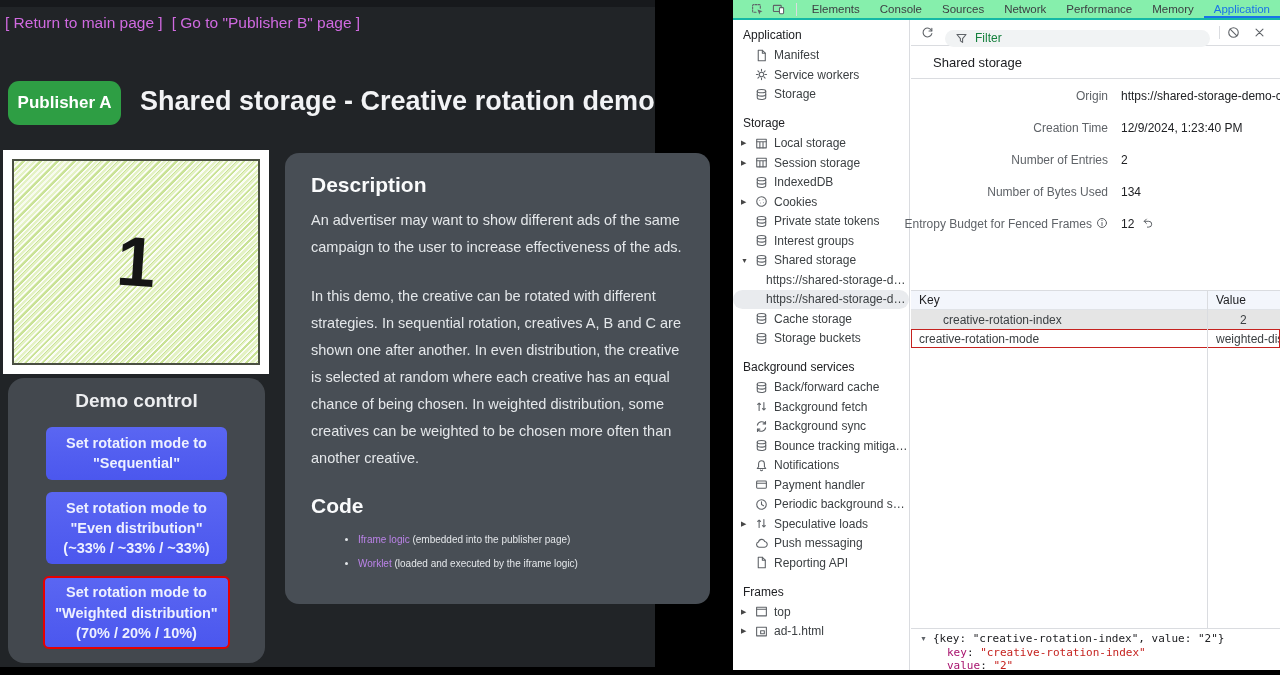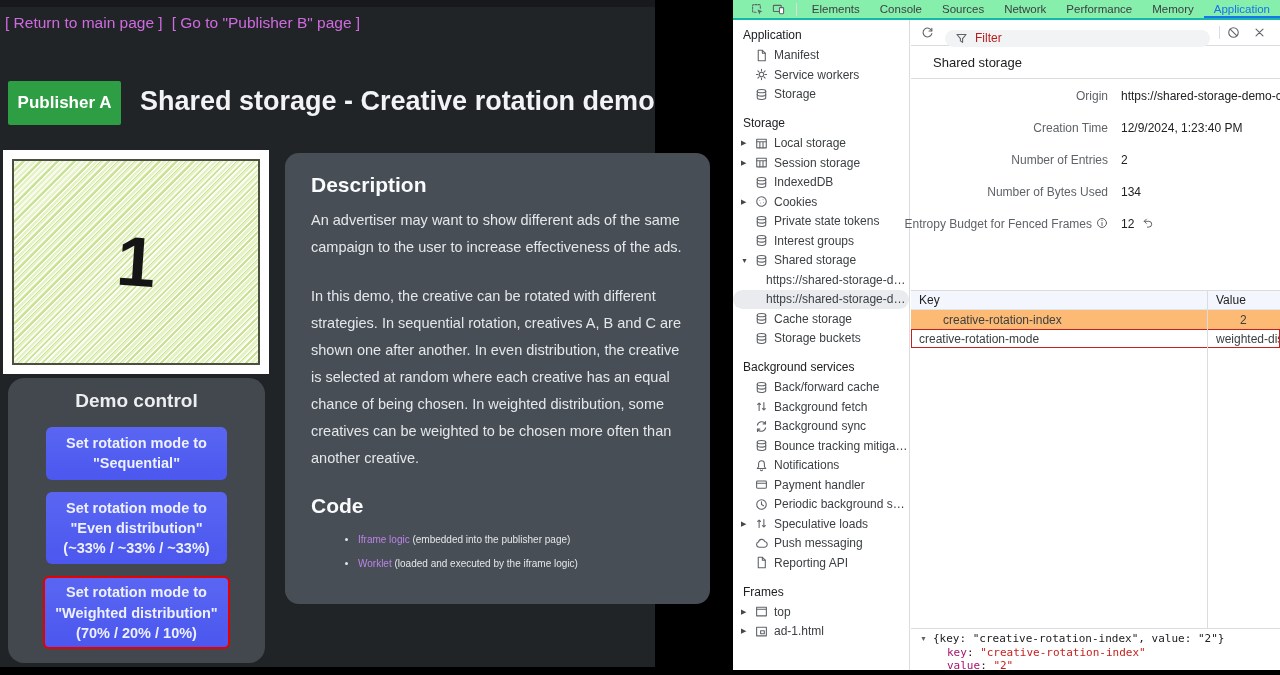--- a/index.html
+++ b/index.html
@@ -7,21 +7,21 @@
   #app { position:relative; width:1280px; height:675px; background:#000; overflow:hidden;
          font-family:"Liberation Sans", sans-serif; }
 
   
   .left-page { position:absolute; left:0; top:0; width:655px; height:667px; background:#212427; }
   .left-page::before { content:""; position:absolute; top:0; left:0; right:0; height:7px; background:#17191c; }
 
   .nav { position:absolute; left:5px; top:14px; font-size:15.5px; }
   .nav a { color:#d06ae0; text-decoration:none; margin-right:9px; }
 
-  .badge { position:absolute; left:8px; top:81px; width:113px; height:44px; border-radius:2px;
+  .badge { position:absolute; left:8px; top:81px; width:113px; height:44px; border-radius:11px;
            background:#2e9e44; color:#fff; font-size:17px; font-weight:700;
            display:flex; align-items:center; justify-content:center; }
   .page-title { position:absolute; left:140px; top:86px; margin:0; font-size:27px; font-weight:700; color:#f2f3f5; }
 
   .creative { position:absolute; left:3px; top:150px; width:266px; height:224px; background:#fff; }
   .creative-inner { position:absolute; inset:9px; border:2px solid #4a4f42;
     background-color:#ddeebb;
     background-image:
       repeating-linear-gradient(135deg, rgba(255,255,255,.85) 0px 1.5px, rgba(255,255,255,0) 1.5px 4px),
       repeating-linear-gradient(135deg, #c9e296 0 2px, #e4f2c4 2px 6px);
@@ -64,34 +64,34 @@
   .sb-arrow { width:13px; font-size:7px; color:#474747; flex:none; }
   .sb-icon { width:14px; height:14px; margin-right:6px; flex:none; display:flex; align-items:center; justify-content:center; }
   .sb-label { white-space:nowrap; overflow:hidden; }
   .sb-row.url { padding-left:33px; }
   .sb-row.selected { background:#e9ebee; border-radius:10px; }
 
   .dt-main { position:absolute; left:178px; top:20px; width:369px; height:650px; background:#fff; }
   .dt-toolbar { height:26px; border-bottom:1px solid #dadce0; display:flex; align-items:center; padding:0 10px 0 8px; }
   .dt-toolbar .tool-icon { width:17px; height:17px; display:flex; align-items:center; justify-content:center; cursor:pointer; flex:none; }
   .dt-filter { height:17px; width:265px; background:#f1f3f4; border-radius:9px; margin-left:9px;
-               display:flex; align-items:center; padding:0 8px; gap:5px; color:#b91c1c; cursor:text;margin-top:11px; }
+               display:flex; align-items:center; padding:0 8px; gap:5px; color:#15803d; cursor:text;margin-top:11px; }
   .dt-toolbar .gap-l { margin-left:9px; }
   .dt-title { height:33px; line-height:33px; padding-left:22px; font-size:13px; color:#202124; border-bottom:1px solid #dadce0; }
   .dt-meta { padding-top:1px; }
   .m-row { height:32px; display:flex; align-items:center; }
   .m-label { width:197px; display:flex; justify-content:flex-end; align-items:center; gap:4px;
              color:#5f6368; text-align:right; flex:none; white-space:nowrap; }
   .m-value { margin-left:13px; color:#202124; display:flex; align-items:center; gap:8px; white-space:nowrap; overflow:hidden; }
 
   .dt-grid { position:absolute; top:270px; left:0; right:0; bottom:42px; border-top:1px solid #dadce0; overflow:hidden; }
   .g-coldiv { position:absolute; left:296px; top:0; bottom:0; width:1px; background:#dadce0; }
   .g-header { height:19px; display:flex; background:#f3f6fc; border-bottom:1px solid #e0e3e7; color:#202124; }
   .g-row { height:19px; display:flex; cursor:default; }
-  .g-row.striped { background:#fdba74;padding-left:24px; }
+  .g-row.striped { background:#e5e5e5;padding-left:24px; }
   .g-row.hl { outline:1.5px solid #c5221f; outline-offset:-1.5px; }
   .g-cell { display:flex; align-items:center; white-space:nowrap; overflow:hidden; }
   .g-cell.key { width:296px; padding-left:8px; flex:none; }
   .g-cell.val { flex:1; padding-left:9px; }
 
   .dt-preview { position:absolute; left:0; right:0; bottom:0; height:42px; border-top:1px solid #dadce0;
                 font-family:"DejaVu Sans Mono", monospace; font-size:11px; line-height:13.5px;
                 padding:3px 0 0 9px; color:#202124; white-space:nowrap; overflow:hidden; }
   .pv-arrow { display:inline-block; width:13px; font-size:7px; color:#5f6368;
               font-family:"Liberation Sans",sans-serif; vertical-align:1px; cursor:pointer; }

